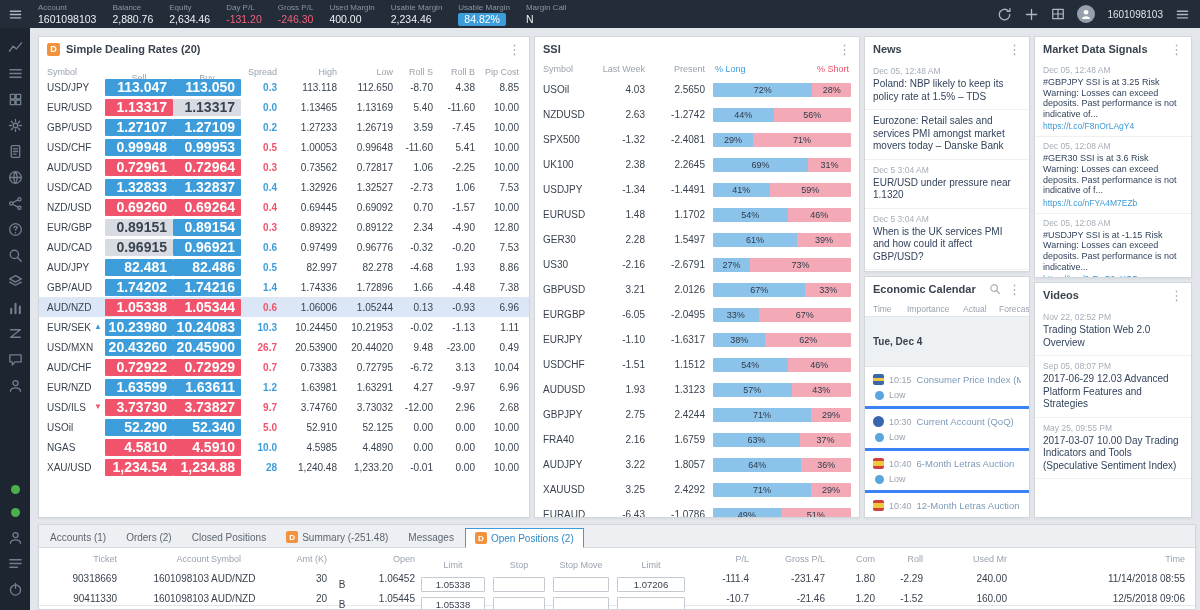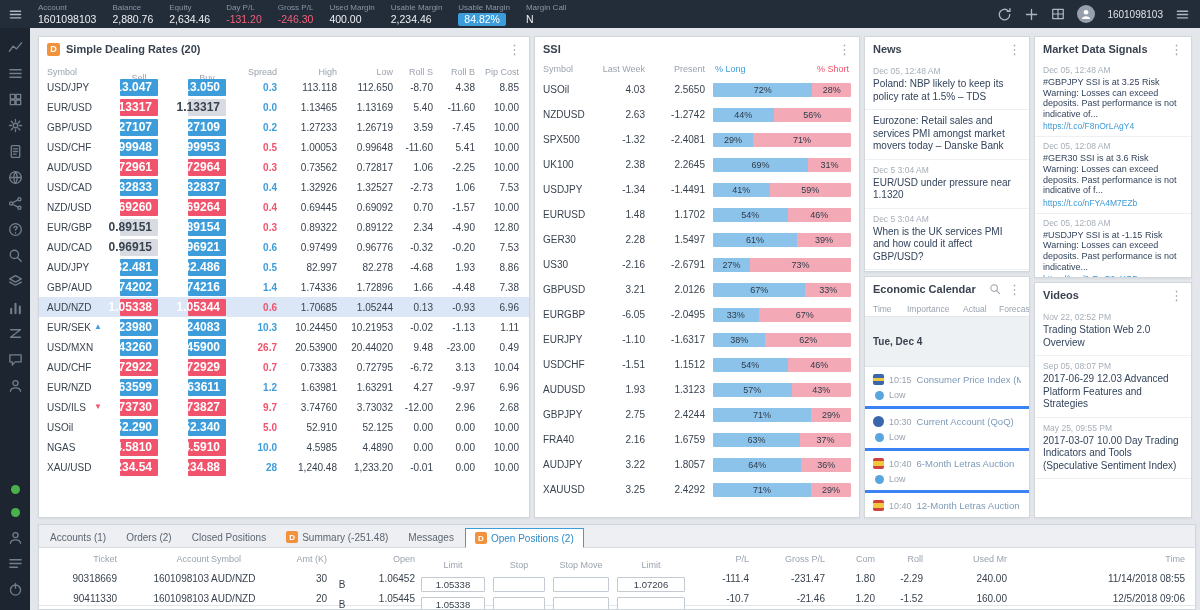--- a/index.html
+++ b/index.html
@@ -46,21 +46,21 @@
 .c-l{text-align:left;} .c-c{text-align:center;margin-top:12px;} .c-r{text-align:right;padding-right:2px;}
 
 
 :root{--ratecols:58px 68px 68px 38px 60px 56px 40px 42px 1fr;
       --ssicols:46px 52px 54px 1fr;
       --poscols:72px 92px 72px 46px 26px 62px 72px 60px 64px 76px 62px 76px 50px 48px 84px 1fr;}
 .rhead{display:grid;grid-template-columns:var(--ratecols);padding:0 8px;height:16px;align-items:center;font-size:9px;color:#9aa3ae;}
 .rbody{flex:1;overflow:hidden;}
 .rrow{display:grid;grid-template-columns:var(--ratecols);padding:0 8px;height:20px;align-items:center;font-size:10px;color:#39434f;cursor:pointer;}
 .rrow.sel{background:#dbe7f6;}
-.pricecell{height:17px;margin:0 15px;border-radius:1px;display:flex;align-items:center;justify-content:flex-end;padding-right:6px;font-weight:700;font-size:12px;color:#fff;cursor:pointer;}
+.pricecell{height:17px;margin:0 0;border-radius:1px;display:flex;align-items:center;justify-content:flex-end;padding-right:6px;font-weight:700;font-size:14px;color:#fff;cursor:pointer;}
 .pc-blue{background:#3d9ddb;} .pc-red{background:#f0536b;} .pc-gray{background:#d8dce2;color:#39434f;}
 .spr-blue{color:#3d9ddb;font-weight:700;} .spr-red{color:#f0536b;font-weight:700;}
 .symcell{display:flex;align-items:center;justify-content:space-between;padding-right:3px;}
 .arrow{font-size:8px;line-height:1;} .arrow.up{color:#3d9ddb;} .arrow.down{color:#f0536b;}
 
 
 .shead{display:grid;grid-template-columns:var(--ssicols);column-gap:6px;padding:0 8px;height:16px;align-items:center;font-size:9px;color:#9aa3ae;}
 .longshort{display:flex;justify-content:space-between;padding:0 2px;}
 .long-label{color:#3d9ddb;} .short-label{color:#f0536b;}
 .sbody{flex:1;overflow:hidden;}
@@ -452,21 +452,21 @@
           <div class="c-r">-4.48</div>
           <div class="c-r">7.38</div>
         </div>
         <div class="rrow sel">
           <div class="symcell c-l">
             <span>AUD/NZD</span>
           </div>
           <div class="pricecell pc-red">1.05338</div>
           <div class="pricecell pc-red">1.05344</div>
           <div class="c-r spr-red">0.6</div>
-          <div class="c-r">1.70685</div>
+          <div class="c-r">1.06006</div>
           <div class="c-r">1.05244</div>
           <div class="c-r">0.13</div>
           <div class="c-r">-0.93</div>
           <div class="c-r">6.96</div>
         </div>
         <div class="rrow">
           <div class="symcell c-l">
             <span>EUR/SEK</span>
             <span class="arrow up">▲</span>
           </div>
@@ -735,20 +735,29 @@
             <div class="ssishort" style="width: 36%;">36%</div>
           </div>
         </div>
         <div class="srow">
           <div class="c-l">XAUUSD</div>
           <div class="c-r">3.25</div>
           <div class="c-r">2.4292</div>
           <div class="ssibar">
             <div class="ssilong" style="width: 71%;">71%</div>
             <div class="ssishort" style="width: 29%;">29%</div>
+          </div>
+        </div>
+        <div class="srow">
+          <div class="c-l">EURAUD</div>
+          <div class="c-r">-6.43</div>
+          <div class="c-r">-1.0786</div>
+          <div class="ssibar">
+            <div class="ssilong" style="width: 49%;">49%</div>
+            <div class="ssishort" style="width: 51%;">51%</div>
           </div>
         </div>
       </div>
   </section>
 
   <section class="panel" id="news-panel">
     <div class="phead">
       <span class="ptitle">News</span>
       <span class="hactions">
           <span class="kebab">⋮</span>

